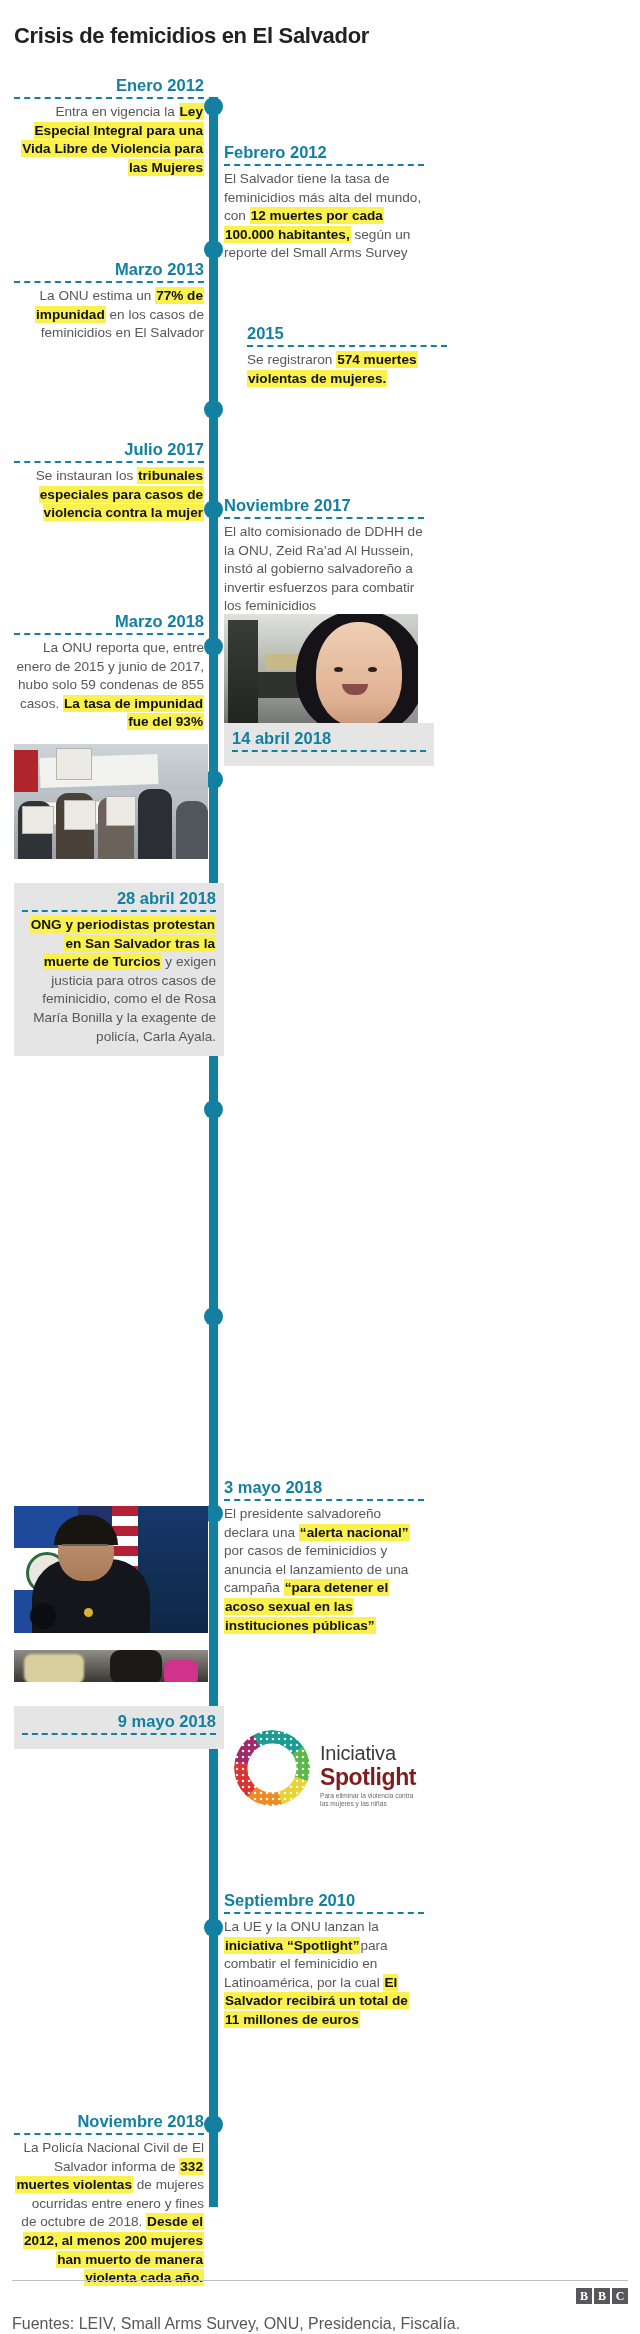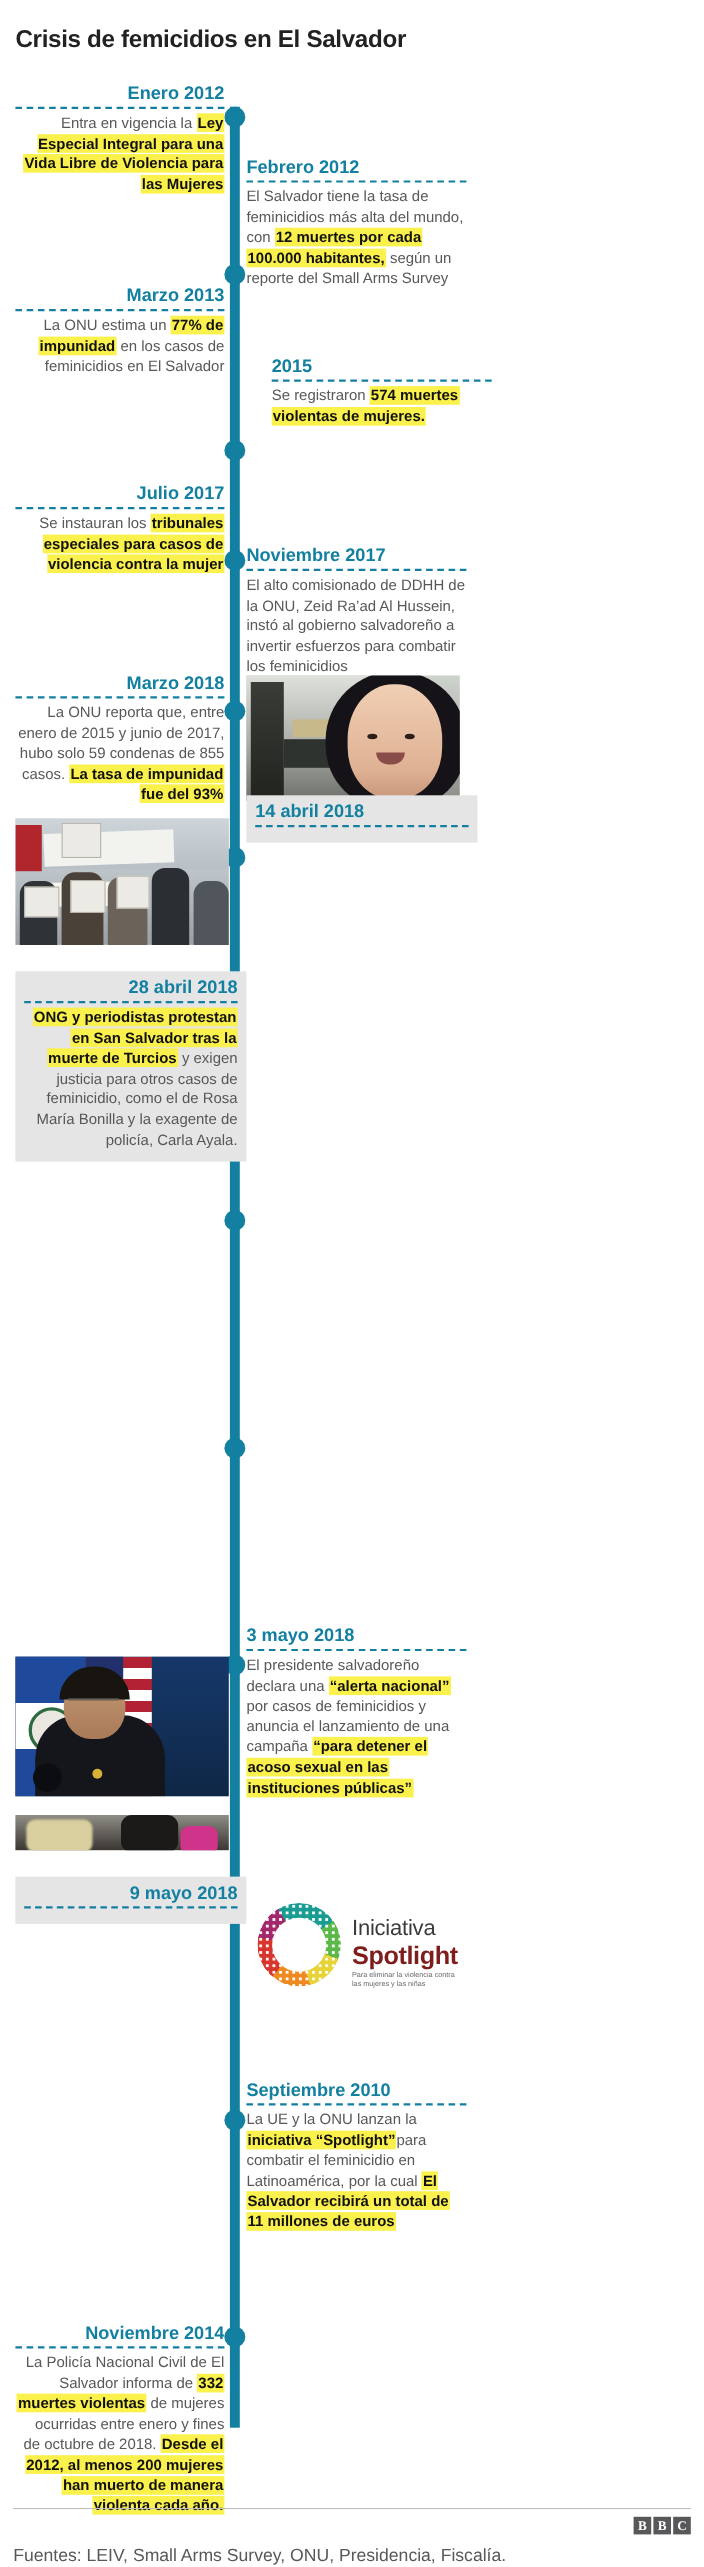--- a/index.html
+++ b/index.html
@@ -428,21 +428,21 @@
 
 <div class="event right" style="left:224px; top:1891px; width:200px;">
   <div class="ev-date">Septiembre 2010</div>
   <div class="ev-dash"></div>
   <div class="ev-body">
     La UE y la ONU lanzan la <b class="hl">iniciativa “Spotlight”</b>para combatir el feminicidio en Latinoamérica, por la cual <b class="hl">El Salvador recibirá un total de 11 millones de euros</b>
   </div>
 </div>
 
 <div class="event left" style="left:14px; top:2088px; width:190px;">
-  <div class="ev-date">Noviembre 2014</div>
+  <div class="ev-date">Noviembre 2018</div>
   <div class="ev-dash"></div>
   <div class="ev-body">
     La Policía Nacional Civil de El Salvador informa de <b class="hl">332 muertes violentas</b> de mujeres ocurridas entre enero y fines de octubre de 2018. <b class="hl">Desde el 2012, al menos 200 mujeres han muerto de manera violenta cada año.</b>
   </div>
 </div>
 
 <div id="footer-rule"></div>
 <div id="source-text">Fuentes: LEIV, Small Arms Survey, ONU, Presidencia, Fiscalía.</div>
 <div id="bbc-logo">
   <span>B</span>

